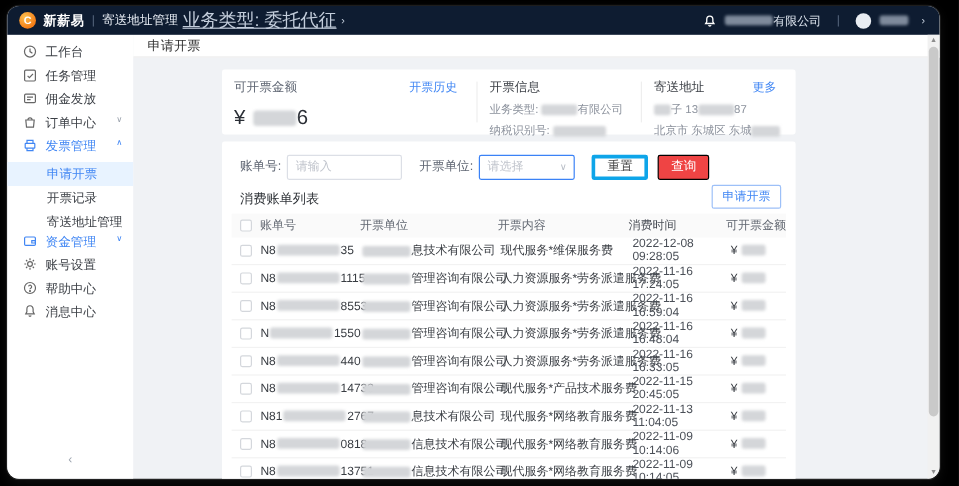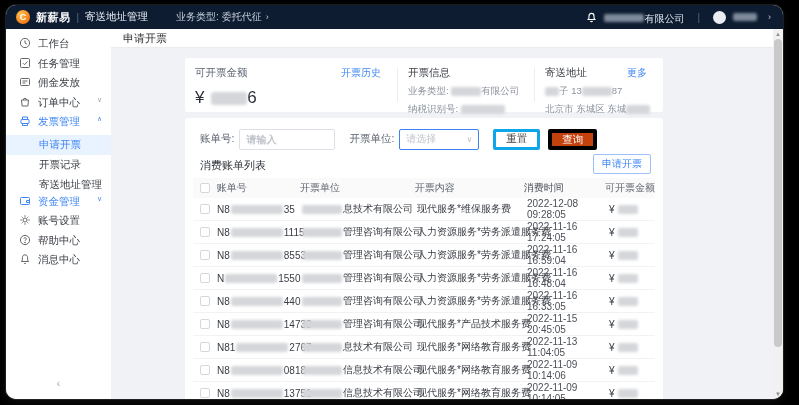--- a/index.html
+++ b/index.html
@@ -20,21 +20,21 @@
   
   .navbar { position:absolute; left:0; top:0; right:0; height:24px; background:#0e1c31;
     display:flex; align-items:center; padding:0 12px 0 10px; color:#fff; z-index:6; }
   .logo { width:14px; height:14px; border-radius:50%;
     background:radial-gradient(circle at 35% 30%, #ffc04d, #f57d17 70%);
     color:#fff; font-size:9px; font-weight:bold; text-align:center; line-height:14px;
     margin-right:6px; flex:0 0 auto; }
   .brand { font-size:11px; font-weight:bold; letter-spacing:.5px; }
   .nav-sep { color:#5a6a80; margin:0 6px; font-size:10px; }
   .nav-app { font-size:10.5px; color:#e8edf4; }
-  .nav-biz { font-size:10px; color:#c3cddb; margin-left:28px; }
+  .nav-biz { font-size:15px; color:#c3cddb; margin-left:4px;text-decoration:underline; }
   .nav-chev { font-size:9px; color:#c3cddb; margin-left:4px; }
   .nav-right { margin-left:auto; display:flex; align-items:center; gap:7px; }
   .bell { width:11px; height:11px; }
   .nav-co { font-size:10px; color:#dde4ee; }
   .avatar { width:13px; height:13px; border-radius:50%; background:#e9edf2; }
 
   
   .sidebar { position:absolute; left:0; top:24px; bottom:0; width:105px; background:#fff;
     z-index:5; padding-top:8px; }
   .side-item { display:flex; align-items:flex-start; height:19.5px; padding-left:13px;
@@ -67,31 +67,31 @@
   .c1-link { font-size:10px; color:#4086f4; margin-left:auto; margin-right:6px; cursor:pointer; }
   .amount { font-size:17px; color:#2b2f36; margin-top:8px; letter-spacing:1px; }
   .c1-line { font-size:9.5px; color:#8b919c; margin-top:5px; white-space:nowrap; }
 
   .card2 { left:179px; top:113px; width:478px; height:348px; padding:0; }
 
   
   .filters { display:flex; align-items:center; padding:10px 0 0 15px; height:32px; }
   .f-label { font-size:10.5px; color:#5f6673; margin-right:5px; }
   .f-input { width:96px; height:21px; border:1px solid #dcdfe6; border-radius:2px;
-    font-size:10px; padding:0 6px; color:#333; outline:none;font-weight:bold; }
+    font-size:10px; padding:0 6px; color:#333; outline:none; }
   .f-input::placeholder { color:#c0c4cc; }
   .f-select { width:80px; height:21px; border:1px solid #3b82f6; border-radius:2px;
     background:#fff; display:flex; align-items:center; padding:0 6px; margin-right:14px;
     cursor:pointer; }
   .f-select .ph { font-size:10px; color:#c0c4cc; }
   .f-select .sel-chev { margin-left:auto; font-size:8px; color:#b9bec7; }
   .gap { width:14px; }
   .btn { height:21px; border-radius:2px; font-size:10.5px; padding:0 10px; cursor:pointer; }
   .btn-reset { background:#fff; border:3px solid #0ea5e9; color:#444; margin-right:8px; }
-  .btn-primary { background:#c2410c; border:4px solid #000000; color:#fff; }
+  .btn-primary { background:#ef4444; border:1px solid #000000; color:#fff; }
 
   
   .list-head { position:relative; margin-top:6px; padding-left:15px; height:18px;
     display:flex; align-items:center; }
   .list-title { font-size:11px; color:#2f3338; }
   .btn-apply { position:absolute; right:12px; top:-2px; height:20px; background:#fff;
     border:1px solid #9dc0f8; color:#4086f4; font-size:10px; border-radius:2px;
     padding:0 8px; cursor:pointer; }
 
   

